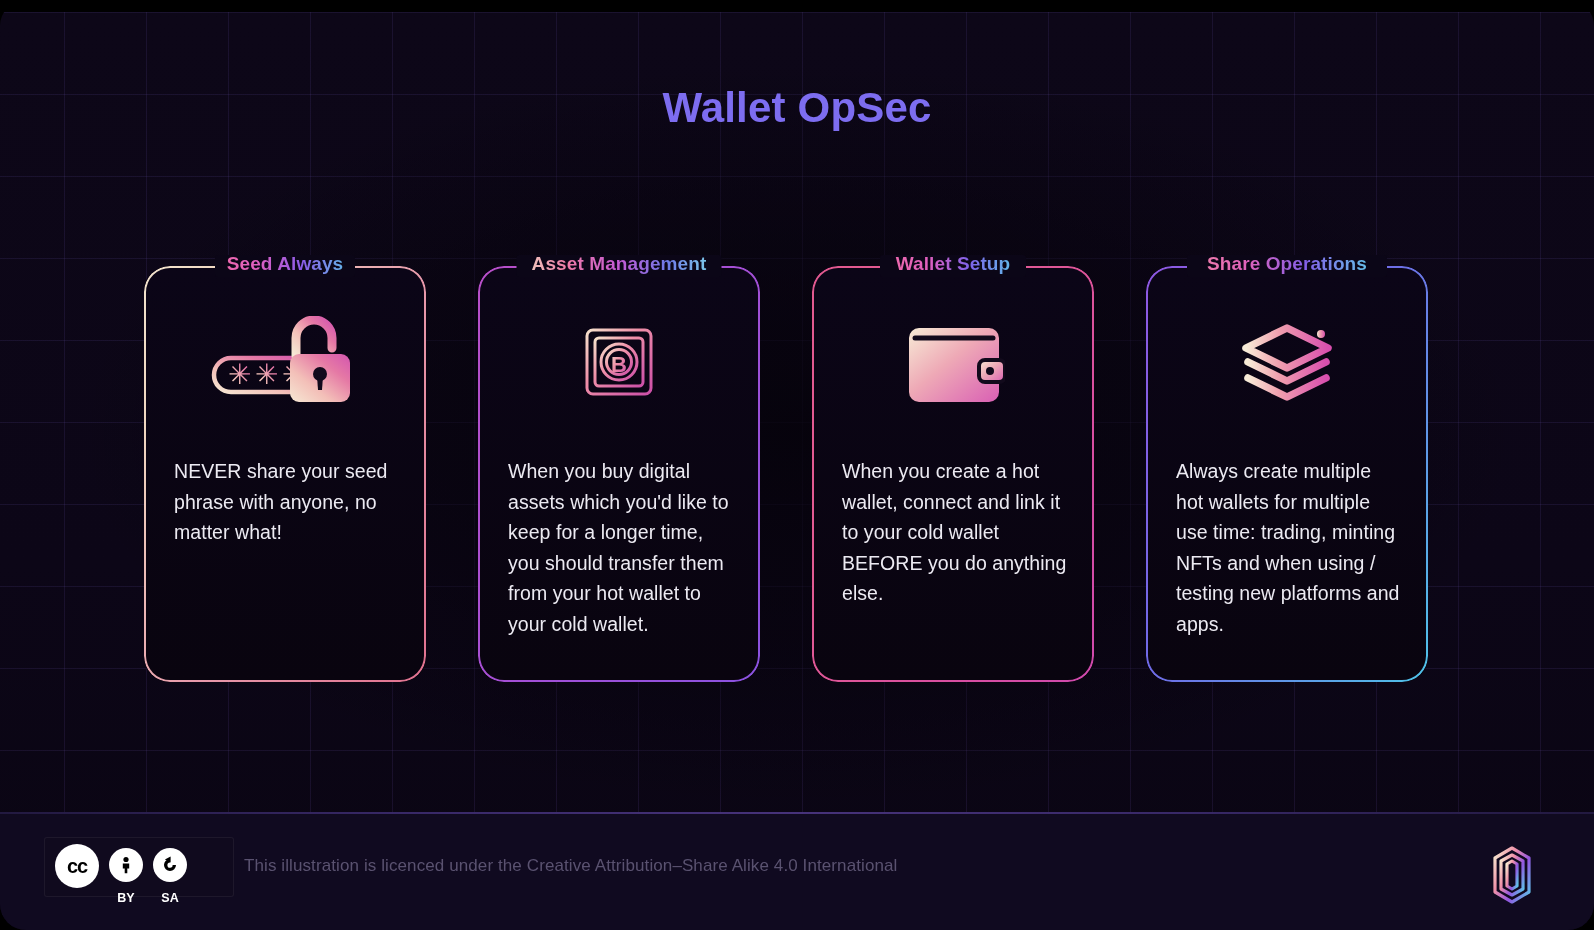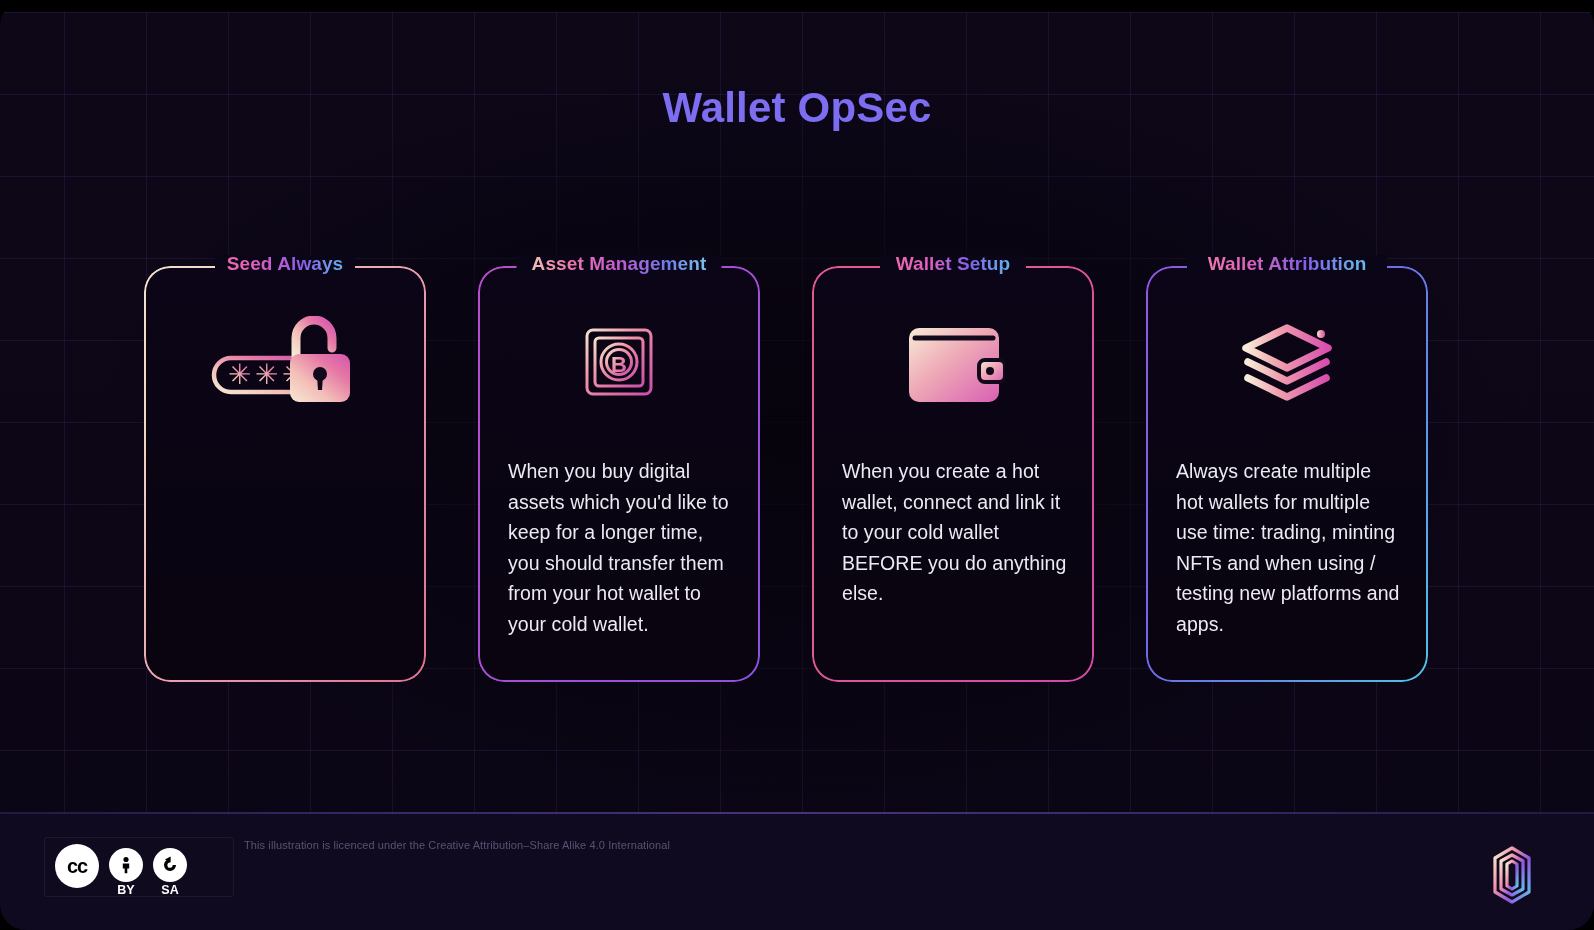--- a/index.html
+++ b/index.html
@@ -175,27 +175,27 @@
     color:#000;
     font-weight:bold;
   }
   .cc-big{ width:44px; height:44px; font-size:20px; letter-spacing:-1px; }
   .cc-sm{ width:34px; height:34px; margin-top:4px; }
   .cc-lbl{
     color:#fff;
     font-size:12.5px;
     font-weight:bold;
     text-align:center;
-    margin-top:1px;
+    margin-top:9px;
   }
   .cc-col{ display:flex; flex-direction:column; align-items:center; }
   #license-text{
     position:absolute;
-    left:244px; top:19px;
-    font-size:11px;
+    left:244px; top:40px;
+    font-size:17px;
     line-height:24px;
     color:#5a5270;
     letter-spacing:0.1px;
   }
   #brand-logo{
     position:absolute;
     right:48px; top:26px;
     width:64px; height:72px;
   }
 </style>
@@ -232,20 +232,21 @@
                 <text x="18" y="68" font-size="28" font-family="'DejaVu Sans',sans-serif">✳</text>
                 <text x="45" y="68" font-size="28" font-family="'DejaVu Sans',sans-serif">✳</text>
                 <text x="72" y="68" font-size="28" font-family="'DejaVu Sans',sans-serif">✳</text>
               </g>
               <path d="M86 40 L86 22 A18 18 0 0 1 122 22 L122 32" fill="none" stroke="url(#g1)" stroke-width="9" stroke-linecap="round"></path>
               <rect x="80" y="38" width="60" height="48" rx="9" fill="url(#g1)"></rect>
               <circle cx="110" cy="58" r="7" fill="#120a1c"></circle>
               <path d="M107 60 L113 60 L112 74 L108 74 Z" fill="#120a1c"></path>
             </svg>
           </div>
+          <div class="body-text">NEVER share your seed phrase with anyone, no matter what!</div>
         </div>
       </div>
 
       <div class="card c3">
         <div class="card-inner">
           <div class="card-border"></div>
           <div class="card-notch" style="width:205px;"></div>
           <div class="card-heading">Asset Management</div>
           <div class="icon-wrap">
             <svg width="92" height="92" viewBox="0 0 92 92">
@@ -318,21 +319,21 @@
             </svg>
           </div>
           <div class="body-text">When you create a hot wallet, connect and link it to your cold wallet BEFORE you do anything else.</div>
         </div>
       </div>
 
       <div class="card c4">
         <div class="card-inner">
           <div class="card-border"></div>
           <div class="card-notch" style="width:200px;"></div>
-          <div class="card-heading">Wallet Attribution</div>
+          <div class="card-heading">Share Operations</div>
           <div class="icon-wrap">
             <svg width="110" height="92" viewBox="0 0 110 92">
               <defs>
                 <linearGradient id="g4" x1="0" y1="0.5" x2="1" y2="0.5">
                   <stop offset="0" stop-color="#f8ecd8"></stop>
                   <stop offset="0.4" stop-color="#ef9fae"></stop>
                   <stop offset="1" stop-color="#d94fae"></stop>
                 </linearGradient>
               </defs>
               <g fill="none" stroke="url(#g4)" stroke-width="7.5" stroke-linejoin="round" stroke-linecap="round">

